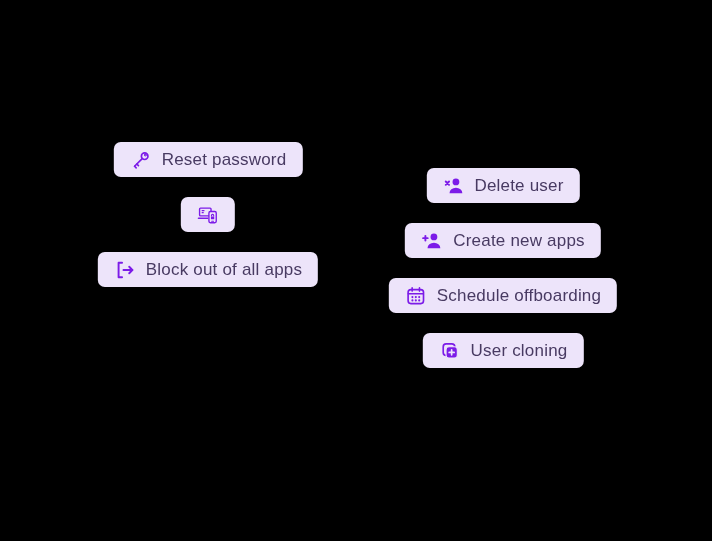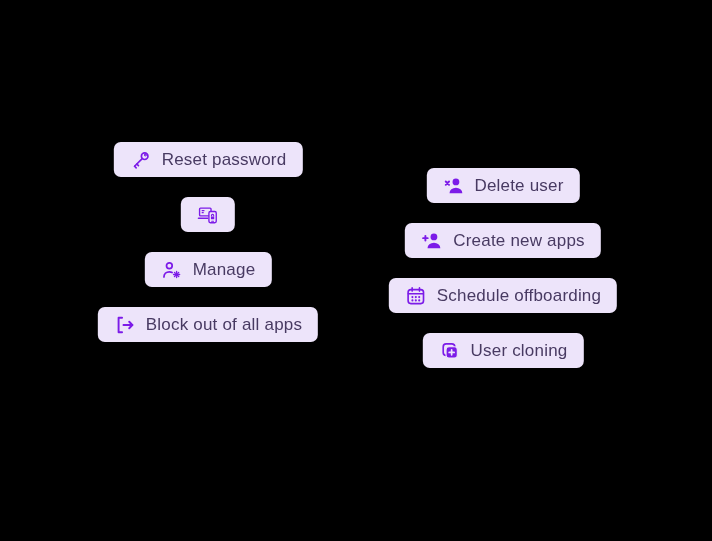--- a/index.html
+++ b/index.html
@@ -84,33 +84,20 @@
             <path d="M1.8 15.6 h10" stroke-linecap="round" stroke-width="1.7"></path>
             <rect x="13.2" y="8.2" width="8" height="12.3" rx="1.6" fill="#EDE4FA"></rect>
             <rect x="15.4" y="13.6" width="3.6" height="3.1" rx="0.6" fill="currentColor" stroke="none"></rect>
             <path d="M16 13.6 v-1.1 a1.2 1.2 0 0 1 2.4 0 v1.1" stroke-width="1.2"></path>
             <path d="M16.2 18.8 h2" stroke-width="1.2" stroke-linecap="round"></path>
           </svg>
         </span>
       </button>
       <button class="chip">
         <span class="icon">
-          <svg viewBox="0 0 24 24" fill="none" stroke="currentColor" stroke-width="1.9" stroke-linecap="round">
-            <circle cx="9.3" cy="7.3" r="3.1"></circle>
-            <path d="M3.4 19.6 c0-3.5 2.7-5.6 5.9-5.6 c1.1 0 2.1 .2 3 .7"></path>
-            <circle cx="17.2" cy="16.9" r="2" fill="currentColor" stroke="none"></circle>
-            <g stroke-width="1.5">
-              <path d="M17.2 13.5 v1.1 M17.2 19.2 v1.1 M13.9 16.9 h1.1 M19.4 16.9 h1.1 M14.9 14.6 l.8 .8 M18.7 18.4 l.8 .8 M19.5 14.6 l-.8 .8 M15.7 18.4 l-.8 .8"></path>
-            </g>
-          </svg>
-        </span>
-        <span class="label">Manage</span>
-      </button>
-      <button class="chip">
-        <span class="icon">
           <svg viewBox="0 0 24 24" fill="none" stroke="currentColor" stroke-width="2.1" stroke-linecap="round" stroke-linejoin="round">
             <path d="M9 4 H5.2 V20 H9"></path>
             <path d="M10.5 12 H20.2"></path>
             <path d="M16.8 8.5 L20.2 12 L16.8 15.5"></path>
           </svg>
         </span>
         <span class="label">Block out of all apps</span>
       </button>
     </div>
   <div class="col col-right">

